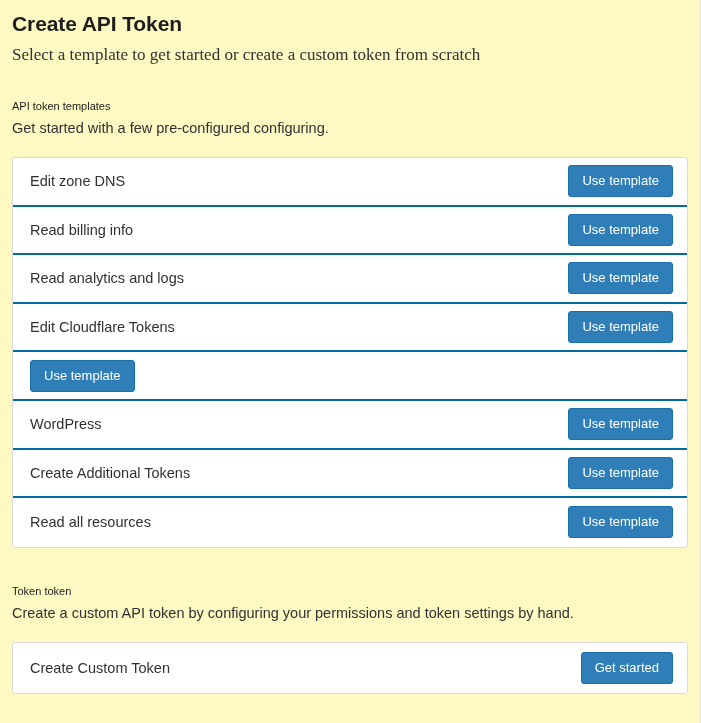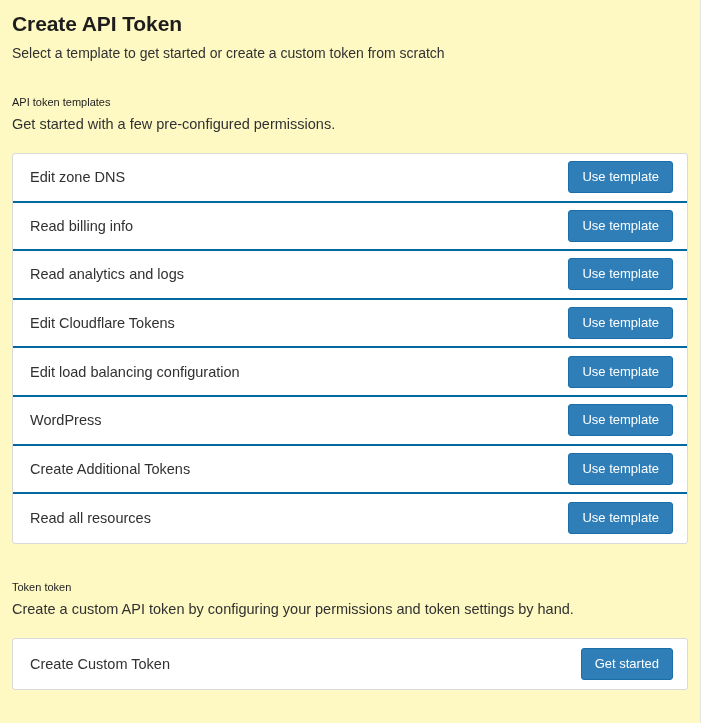--- a/index.html
+++ b/index.html
@@ -27,24 +27,25 @@
   }
   .page-title {
     font-size: 21px;
     font-weight: bold;
     color: #1d1d1d;
     margin: 0;
     padding: 12px 0 0 0;
     letter-spacing: -0.1px;
   }
   .page-subtitle {
-    font-size: 14px;
+    font-size: 17px;
     color: #313131;
     margin: 0;
     padding: 9px 0 0 0;
+    font-family: Liberation Serif, serif;
   }
   .section-title {
     font-size: 11px;
     font-weight: normal;
     color: #1d1d1d;
     margin: 0;
     padding: 0;
   }
   .section-desc {
     font-size: 14.5px;
@@ -105,21 +106,21 @@
 <body>
 
 <div class="page">
   <div class="inner">
 
     <h1 class="page-title">Create API Token</h1>
     <p class="page-subtitle">Select a template to get started or create a custom token from scratch</p>
 
     <div class="templates-section">
       <h2 class="section-title">API token templates</h2>
-      <p class="section-desc">Get started with a few pre-configured permissions.</p>
+      <p class="section-desc">Get started with a few pre-configured configuring.</p>
 
       <div class="card">
 
         <div class="row">
           <span class="row-label">Edit zone DNS</span>
           <button class="btn">Use template</button>
         </div>
 
         <div class="row">
           <span class="row-label">Read billing info</span>
@@ -130,21 +131,20 @@
           <span class="row-label">Read analytics and logs</span>
           <button class="btn">Use template</button>
         </div>
 
         <div class="row">
           <span class="row-label">Edit Cloudflare Tokens</span>
           <button class="btn">Use template</button>
         </div>
 
         <div class="row">
-          <span class="row-label">Edit load balancing configuration</span>
           <button class="btn">Use template</button>
         </div>
 
         <div class="row">
           <span class="row-label">WordPress</span>
           <button class="btn">Use template</button>
         </div>
 
         <div class="row">
           <span class="row-label">Create Additional Tokens</span>

